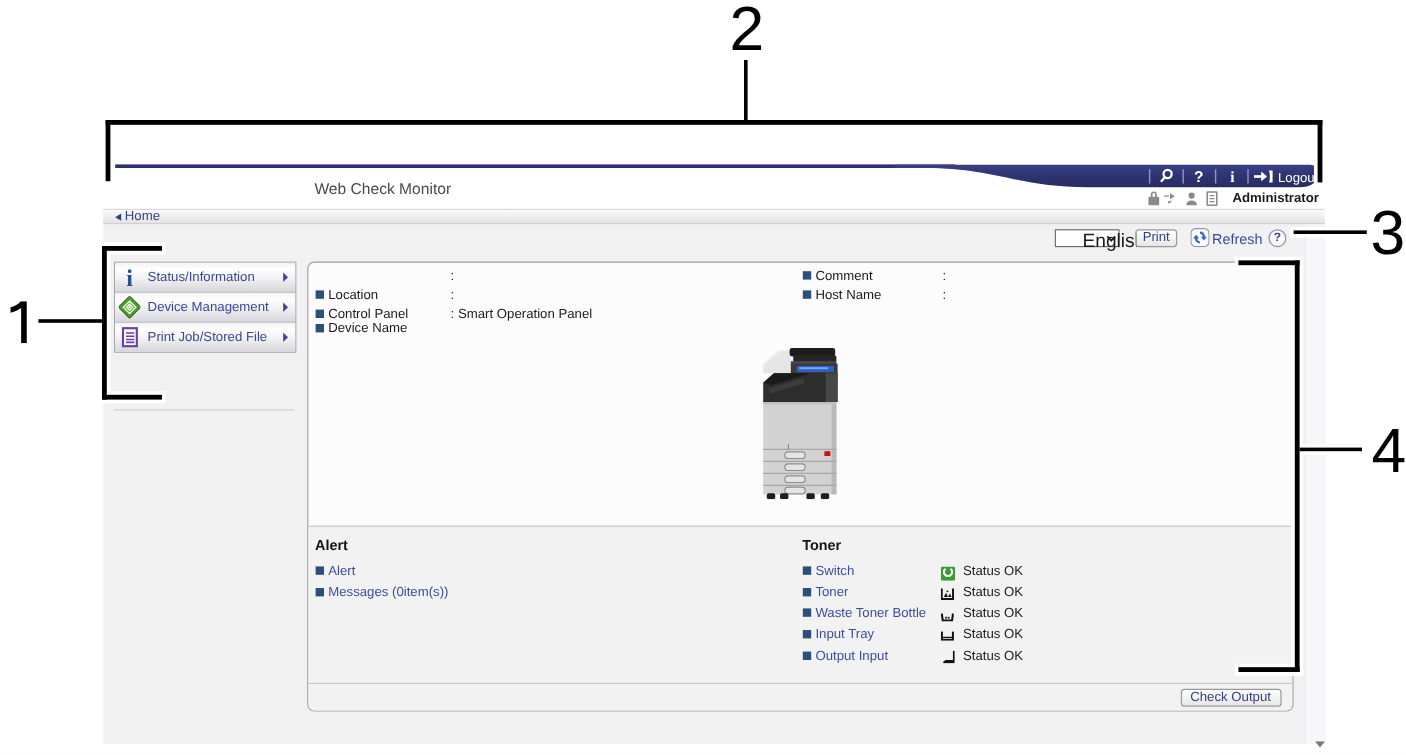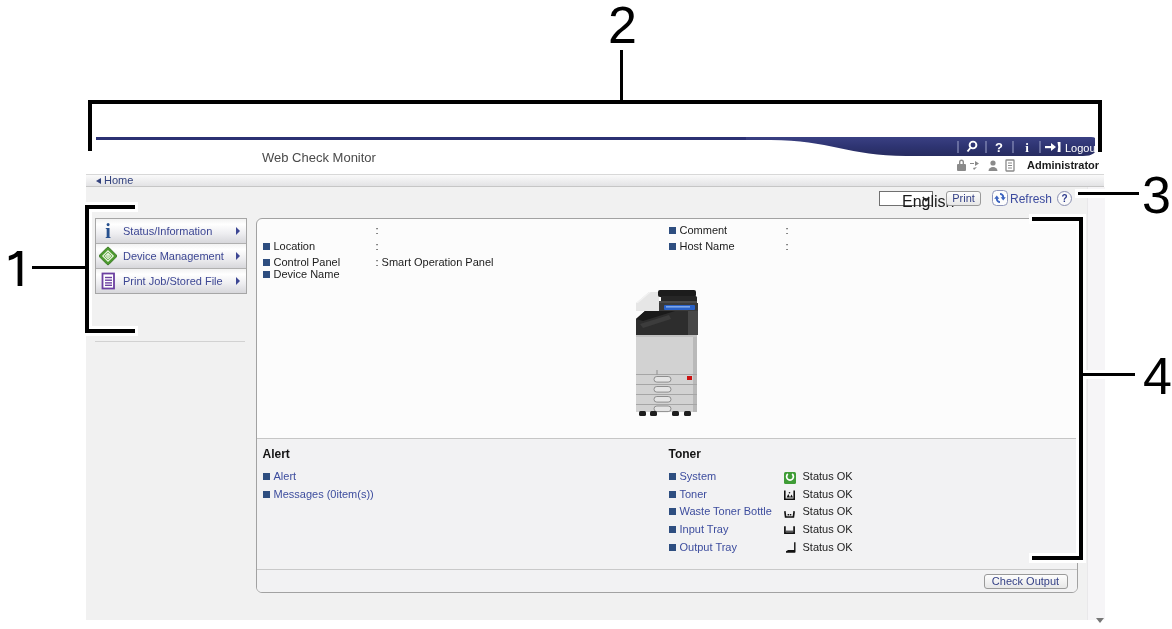--- a/index.html
+++ b/index.html
@@ -193,25 +193,25 @@
         <rect x="37" y="122" width="7" height="5" rx="1.5"></rect>
         <rect x="49" y="122" width="7" height="5" rx="1.5"></rect>
       </g>
     </svg>
 
     <div class="sect2">
       <div class="hd abs" style="left:6px;top:8px;">Alert</div>
       <div class="row11 abs" style="left:6px;top:31px;"><span class="bullet"></span><span class="link">Alert</span></div>
       <div class="row11 abs" style="left:6px;top:49px;"><span class="bullet"></span><span class="link">Messages (0item(s))</span></div>
       <div class="hd abs" style="left:412px;top:8px;">Toner</div>
-      <div class="row11 abs" style="left:412px;top:31px;"><span class="bullet"></span><span class="link">System</span></div>
+      <div class="row11 abs" style="left:412px;top:31px;"><span class="bullet"></span><span class="link">Switch</span></div>
       <div class="row11 abs" style="left:412px;top:49px;"><span class="bullet"></span><span class="link">Toner</span></div>
       <div class="row11 abs" style="left:412px;top:66px;"><span class="bullet"></span><span class="link">Waste Toner Bottle</span></div>
       <div class="row11 abs" style="left:412px;top:84px;"><span class="bullet"></span><span class="link">Input Tray</span></div>
-      <div class="row11 abs" style="left:412px;top:102px;"><span class="bullet"></span><span class="link">Output Tray</span></div>
+      <div class="row11 abs" style="left:412px;top:102px;"><span class="bullet"></span><span class="link">Output Input</span></div>
       <div class="row11 abs" style="left:546px;top:31px;">Status OK</div>
       <div class="row11 abs" style="left:546px;top:49px;">Status OK</div>
       <div class="row11 abs" style="left:546px;top:66px;">Status OK</div>
       <div class="row11 abs" style="left:546px;top:84px;">Status OK</div>
       <div class="row11 abs" style="left:546px;top:102px;">Status OK</div>
       <svg class="abs" style="left:527px;top:33px;" width="12" height="12" viewBox="0 0 12 12">
         <rect x="0" y="0" width="12" height="12" rx="1.5" fill="#3f9c35"></rect>
         <path d="M3.9,2 A3.4,3.4 0 1 0 8.1,2" fill="none" stroke="#fff" stroke-width="1.7"></path>
       </svg>
       <svg class="abs" style="left:527px;top:51px;" width="11" height="10" viewBox="0 0 11 10">

